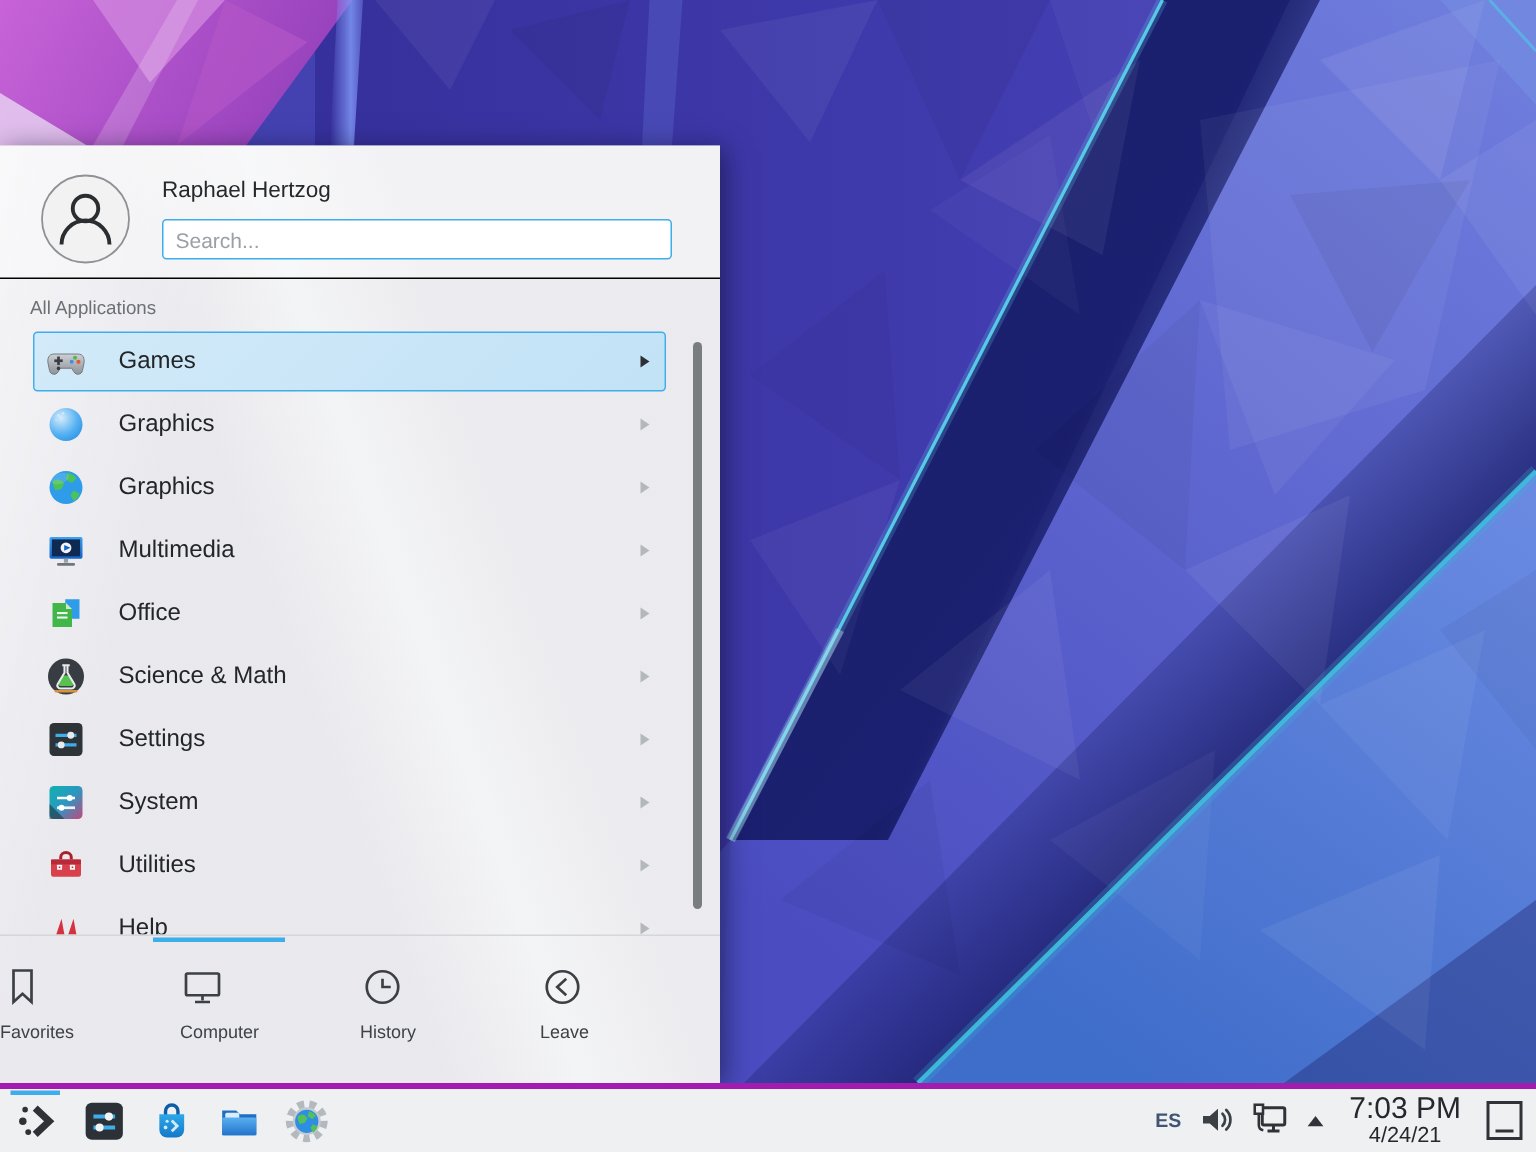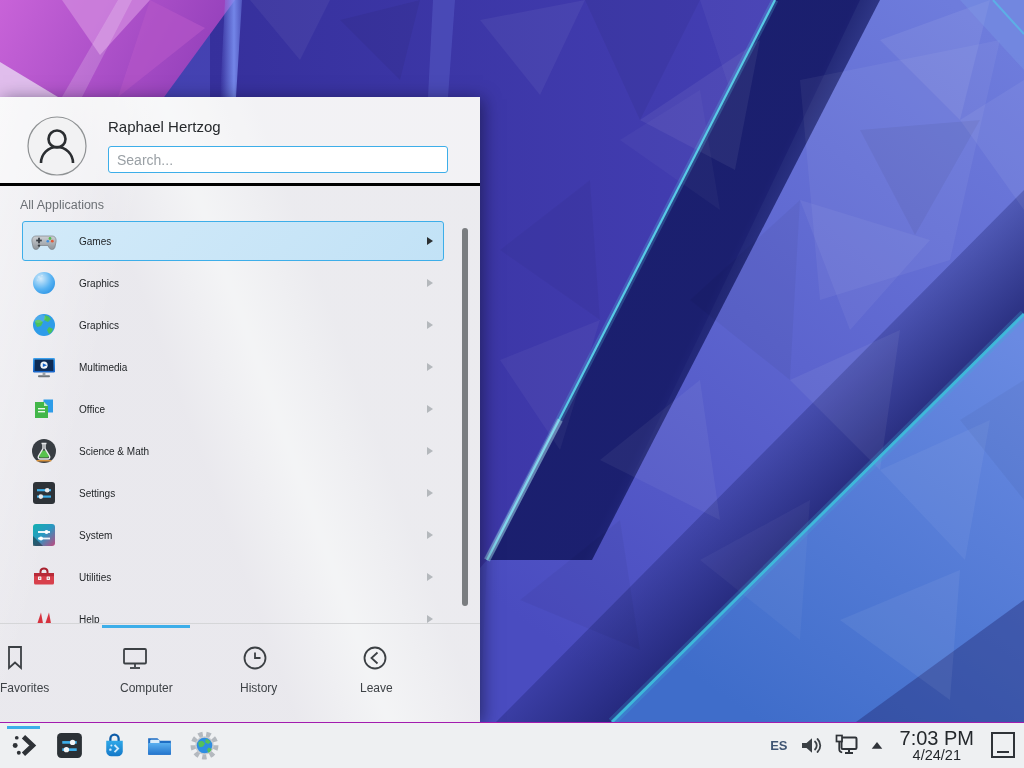--- a/index.html
+++ b/index.html
@@ -8,50 +8,50 @@
   .wallpaper{position:absolute;inset:0;}
   .wallpaper svg{display:block;}
 
   
   .panel{position:absolute;left:0;top:97px;width:480px;height:625px;background:#eff0f2;
          box-shadow:3px 2px 16px rgba(10,10,30,.5);}
   .panel::before{content:"";position:absolute;inset:0;pointer-events:none;
      background:linear-gradient(105deg,rgba(255,255,255,.55),rgba(255,255,255,0) 26%),
                 linear-gradient(70deg,rgba(186,168,198,.10) 42%,rgba(255,255,255,.28) 55%,rgba(186,168,198,.07) 68%);}
   .header{position:absolute;left:0;top:0;width:100%;height:89px;background:rgba(255,255,255,.38);
-          border-bottom:3px solid #000000;box-sizing:border-box;}
+          border-bottom:1px solid #000000;box-sizing:border-box;}
   .avatar{position:absolute;left:27px;top:19px;width:60px;height:60px;}
   .user-name{position:absolute;left:108px;top:21px;font-size:15px;color:#26292c;}
   .search-input{position:absolute;left:108px;top:49px;width:340px;height:27px;box-sizing:border-box;
           border:1px solid #3daee9;border-radius:3px;background:#fff;padding:12px 8px;outline:none;
           font:14px "Liberation Sans",sans-serif;color:#31363b;}
   .search-input::placeholder{color:#9aa0a5;}
   .section-label{position:absolute;left:20px;top:101px;font-size:12.5px;color:#6c7075;}
 
   .list{position:absolute;left:0;top:122px;width:100%;height:404px;overflow:hidden;padding-top:2px;box-sizing:border-box;}
   .row{position:relative;height:40px;margin:0 36px 2px 22px;border:1px solid transparent;border-radius:3px;
        display:flex;align-items:center;box-sizing:border-box;cursor:default;}
   .row.selected{background:linear-gradient(135deg,#d2eaf9,#c2e2f6);border-color:#3daee9;}
   .cat-icon{width:28px;height:28px;margin-left:7px;flex:none;}
-  .cat-label{margin-left:21px;font-size:10px;color:#232629;}
+  .cat-label{margin-left:21px;font-size:16px;color:#232629;}
   .arrow{margin-left:auto;margin-right:10px;width:0;height:0;
          border-left:6px solid #b4b8bc;border-top:4.5px solid transparent;border-bottom:4.5px solid transparent;}
   .row.selected .arrow{border-left-color:#2c3033;}
   .scrollbar{position:absolute;right:12px;top:131px;width:6px;height:378px;border-radius:3px;background:#7a7d80;}
 
   .footer{position:absolute;left:0;bottom:0;width:100%;height:99px;border-top:1px solid #d5d6d8;box-sizing:border-box;}
   .tab-indicator{position:absolute;left:102px;top:1px;width:88px;height:3px;background:#3daee9;}
   .tabs{display:flex;height:100%;}
   .tab{flex:1;display:flex;flex-direction:column;align-items:flex-start;padding-top:19px;gap:8px;cursor:default;}
   .tab svg{width:30px;height:30px;}
   .tab-label{font-size:12px;color:#3e4246;}
 
   
   .taskbar{position:absolute;left:0;bottom:0;width:1024px;height:46px;background:#eef0f2;
-           border-top:1px solid #a21caf;box-sizing:border-box;display:flex;align-items:center;}
+           border-top:4px solid #a21caf;box-sizing:border-box;display:flex;align-items:center;}
   .launcher-btn{position:relative;width:42px;height:44px;margin-left:3px;display:flex;align-items:center;justify-content:center;}
   .launcher-btn svg{width:31px;height:31px;}
   .active-stripe{position:absolute;top:2px;left:4px;width:33px;height:3px;background:#3daee9;}
   .tray{margin-left:auto;display:flex;align-items:center;gap:8px;padding-right:3px;}
   .kbd-layout{font-size:13px;font-weight:bold;color:#3f5573;padding:0 2px;}
   .tray-icon{width:27px;height:27px;}
   .caret-icon{width:18px;height:18px;}
   .clock{text-align:center;color:#24282c;line-height:1.02;margin:0 6px;}
   .clock .time{font-size:20px;}
   .clock .date{font-size:14.5px;}

